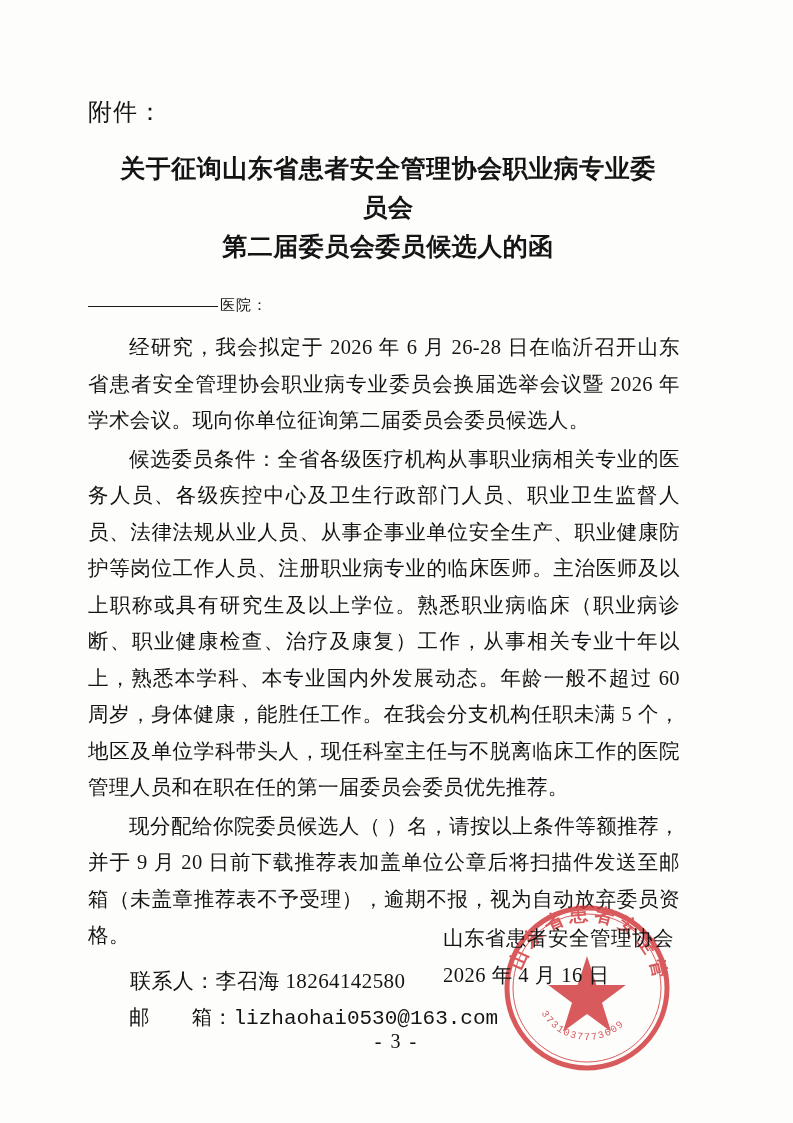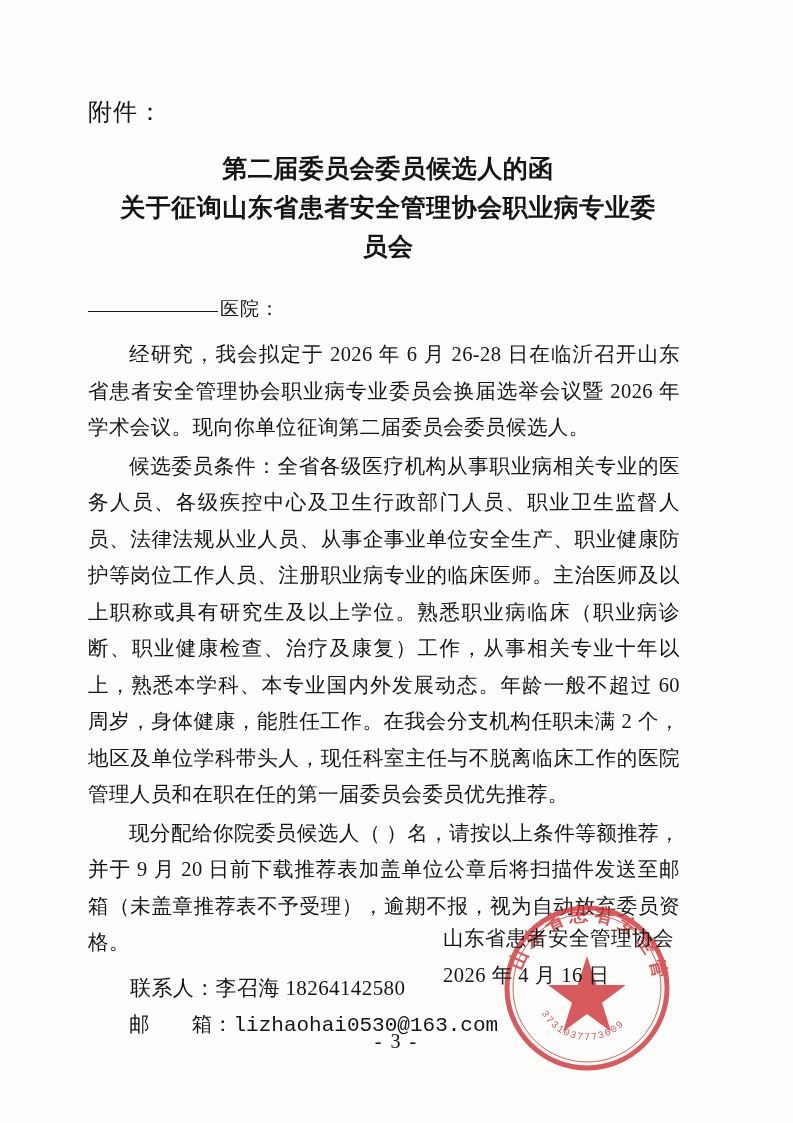--- a/index.html
+++ b/index.html
@@ -38,21 +38,21 @@
     font-weight: bold;
     line-height: 1.55;
     letter-spacing: 0.5px;
     margin: 0 auto 30px auto;
     width: 560px;
   }
   .doc-title .line {
     display: block;
   }
   .recipient {
-    font-size: 19px;
+    font-size: 15px;
     margin: 30px 0 14px 0;
     letter-spacing: 1px;
   }
   .recipient .blank {
     display: inline-block;
     width: 130px;
     border-bottom: 1.6px solid #1a1a1a;
     margin-right: 2px;
     vertical-align: 3px;
   }
@@ -119,30 +119,30 @@
 </head>
 <body>
 
 <div class="page">
 
   <div class="content">
 
     <div class="attach-label">附件：</div>
 
     <div class="doc-title">
+      <span class="line">关于征询山东省患者安全管理协会职业病专业委员会</span>
       <span class="line">第二届委员会委员候选人的函</span>
-      <span class="line">关于征询山东省患者安全管理协会职业病专业委员会</span>
     </div>
 
     <div class="recipient">
       <span class="blank"></span><span>医院：</span>
     </div>
 
     <p class="body-text">经研究，我会拟定于 2026 年 6 月 26-28 日在临沂召开山东省患者安全管理协会职业病专业委员会换届选举会议暨 2026 年学术会议。现向你单位征询第二届委员会委员候选人。</p>
-    <p class="body-text">候选委员条件：全省各级医疗机构从事职业病相关专业的医务人员、各级疾控中心及卫生行政部门人员、职业卫生监督人员、法律法规从业人员、从事企事业单位安全生产、职业健康防护等岗位工作人员、注册职业病专业的临床医师。主治医师及以上职称或具有研究生及以上学位。熟悉职业病临床（职业病诊断、职业健康检查、治疗及康复）工作，从事相关专业十年以上，熟悉本学科、本专业国内外发展动态。年龄一般不超过 60 周岁，身体健康，能胜任工作。在我会分支机构任职未满 2 个，地区及单位学科带头人，现任科室主任与不脱离临床工作的医院管理人员和在职在任的第一届委员会委员优先推荐。</p>
+    <p class="body-text">候选委员条件：全省各级医疗机构从事职业病相关专业的医务人员、各级疾控中心及卫生行政部门人员、职业卫生监督人员、法律法规从业人员、从事企事业单位安全生产、职业健康防护等岗位工作人员、注册职业病专业的临床医师。主治医师及以上职称或具有研究生及以上学位。熟悉职业病临床（职业病诊断、职业健康检查、治疗及康复）工作，从事相关专业十年以上，熟悉本学科、本专业国内外发展动态。年龄一般不超过 60 周岁，身体健康，能胜任工作。在我会分支机构任职未满 5 个，地区及单位学科带头人，现任科室主任与不脱离临床工作的医院管理人员和在职在任的第一届委员会委员优先推荐。</p>
     <p class="body-text">现分配给你院委员候选人（  ）名，请按以上条件等额推荐，并于 9 月 20 日前下载推荐表加盖单位公章后将扫描件发送至邮箱（未盖章推荐表不予受理），逾期不报，视为自动放弃委员资格。</p>
 
     <p class="contact">联系人：李召海 18264142580</p>
     <p class="email-line"><span>邮　　箱：</span><span class="mono">lizhaohai0530@163.com</span></p>
 
   </div>
 
   <svg class="seal" viewBox="0 0 180 180">
     <defs>
       <path id="sealArcTop" d="M 22,90 A 68,68 0 0 1 158,90"></path>

